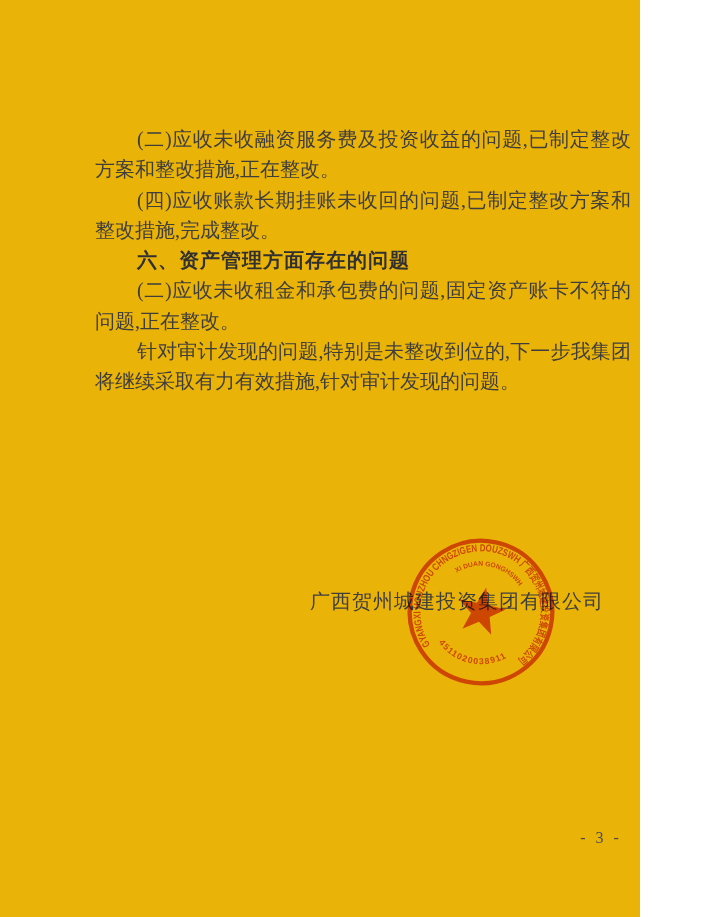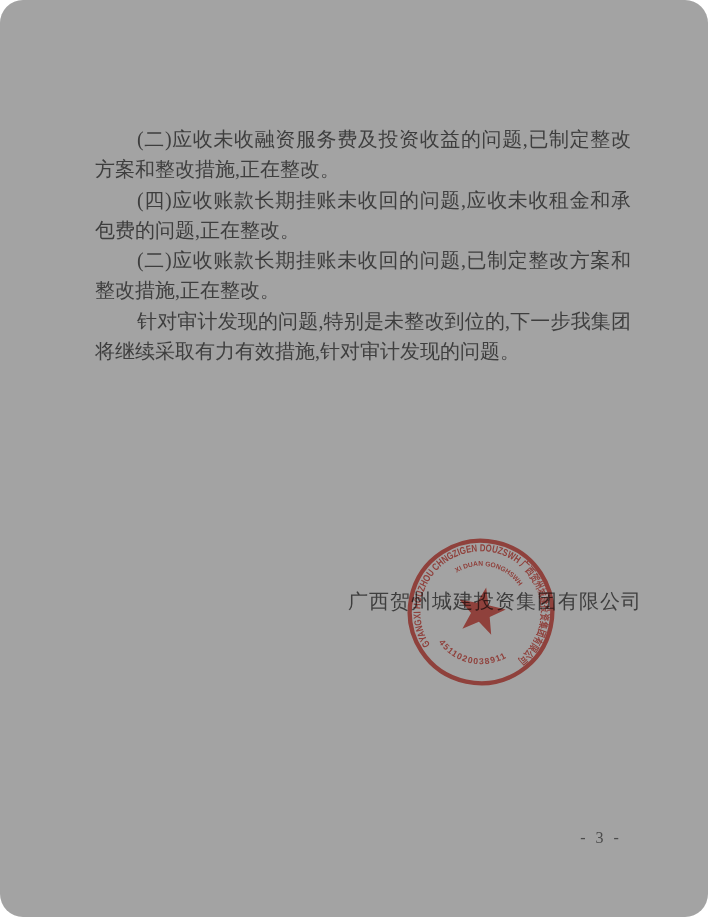--- a/index.html
+++ b/index.html
@@ -2,26 +2,25 @@
 <html lang="zh"><head>
 <meta charset="utf-8">
 <style>
   html, body {
     margin: 0;
     padding: 0;
     background: #ffffff;
   }
   .page {
     position: relative;
-    width: 708px;
+    width: 640px;
     height: 917px;
-    background: #a3a3a3;
+    background: #eab308;
     overflow: hidden;
     font-family: "Liberation Serif", "DejaVu Serif", serif;
-    border-radius: 23px;
   }
   
   .scan-edge {
     position: absolute;
     top: 0;
     left: 711px;
     width: 2px;
     height: 917px;
     background: #dadada;
   }
@@ -45,21 +44,21 @@
     font-family: "Liberation Sans", "DejaVu Sans", sans-serif;
     font-weight: 700;
     color: #303030;
     letter-spacing: 1px;
   }
   .signature {
     position: absolute;
     left: 310px;
     top: 586px;
     width: 332px;
-    text-align: right;
+    text-align: left;
     font-size: 20px;
     line-height: 30px;
     color: #3e3e3e;
   }
   .signature .company-line { letter-spacing: 1px; }
   .signature .date-line { letter-spacing: 0.5px; }
   .seal {
     position: absolute;
     left: 404px;
     top: 535px;
@@ -82,22 +81,23 @@
 </style>
 </head>
 <body>
 
 <div class="page">
 
   <div class="scan-edge"></div>
 
   <div class="content">
     <p class="body-para">(二)应收未收融资服务费及投资收益的问题,已制定整改方案和整改措施,正在整改。</p>
-    <p class="body-para">(四)应收账款长期挂账未收回的问题,应收未收租金和承包费的问题,正在整改。</p>
-    <p class="body-para">(二)应收账款长期挂账未收回的问题,已制定整改方案和整改措施,正在整改。</p>
+    <p class="body-para">(四)应收账款长期挂账未收回的问题,已制定整改方案和整改措施,完成整改。</p>
+    <p class="heading">六、资产管理方面存在的问题</p>
+    <p class="body-para">(二)应收未收租金和承包费的问题,固定资产账卡不符的问题,正在整改。</p>
     <p class="body-para">针对审计发现的问题,特别是未整改到位的,下一步我集团将继续采取有力有效措施,针对审计发现的问题。</p>
   </div>
 
   <div class="signature">
     <div class="company-line">广西贺州城建投资集团有限公司</div>
   </div>
 
   <svg class="seal" viewBox="0 0 160 160" aria-hidden="true">
     <defs>
       <path id="rimPath" d="M 35.5,124.5 A 63,63 0 1 1 124.5,124.5" fill="none"></path>

